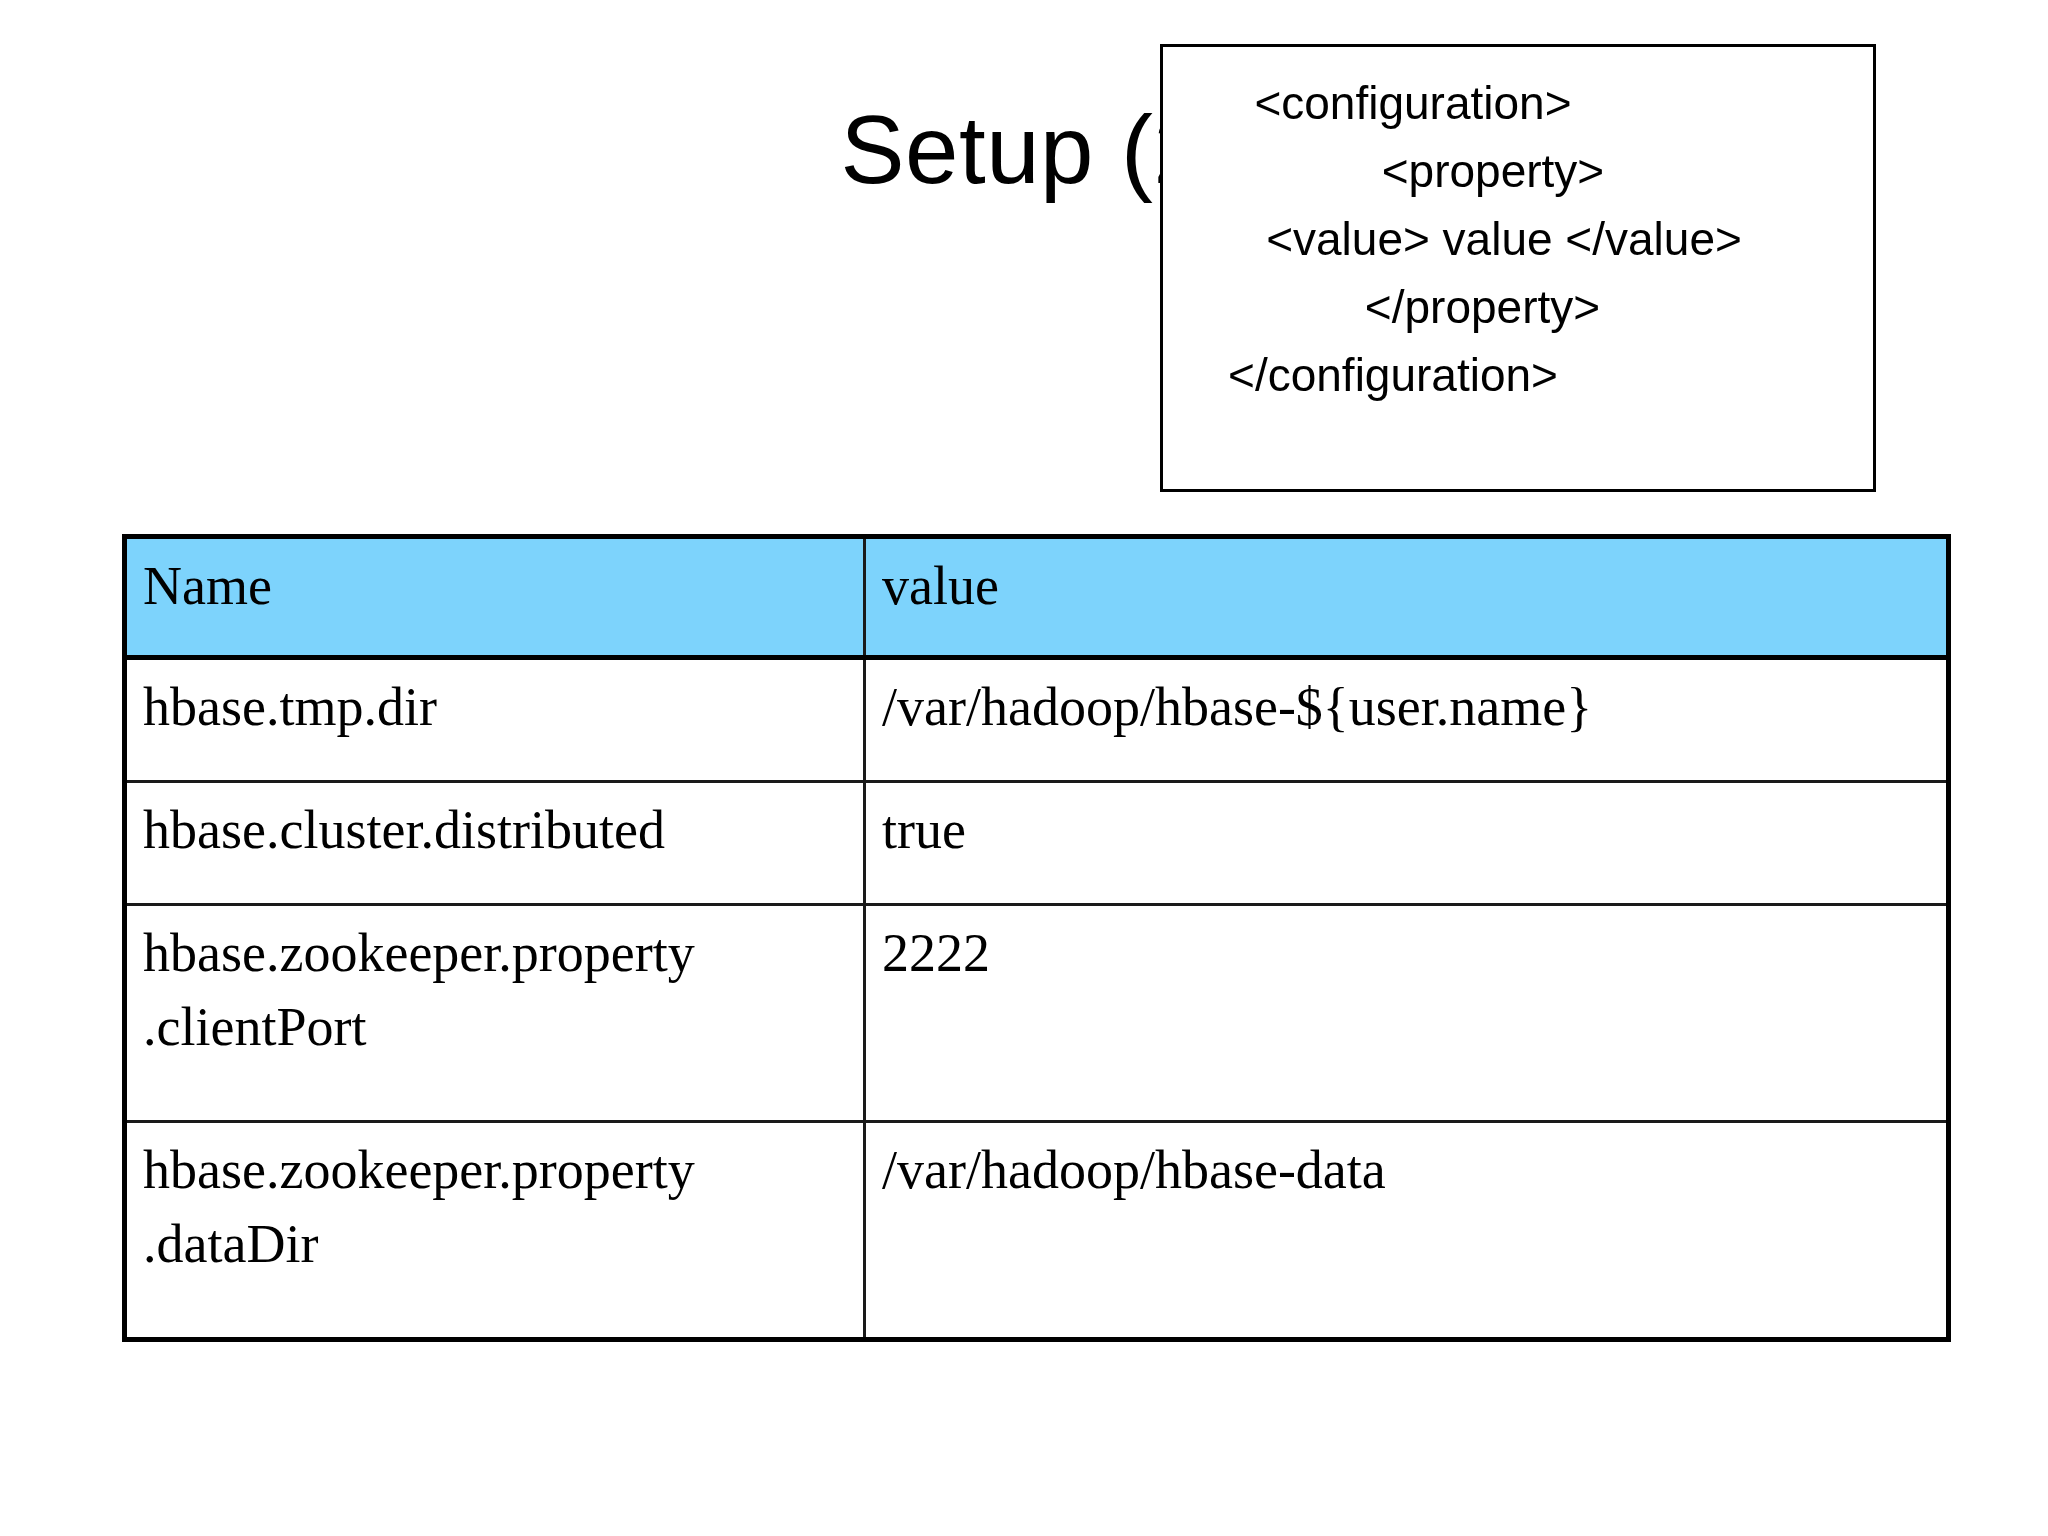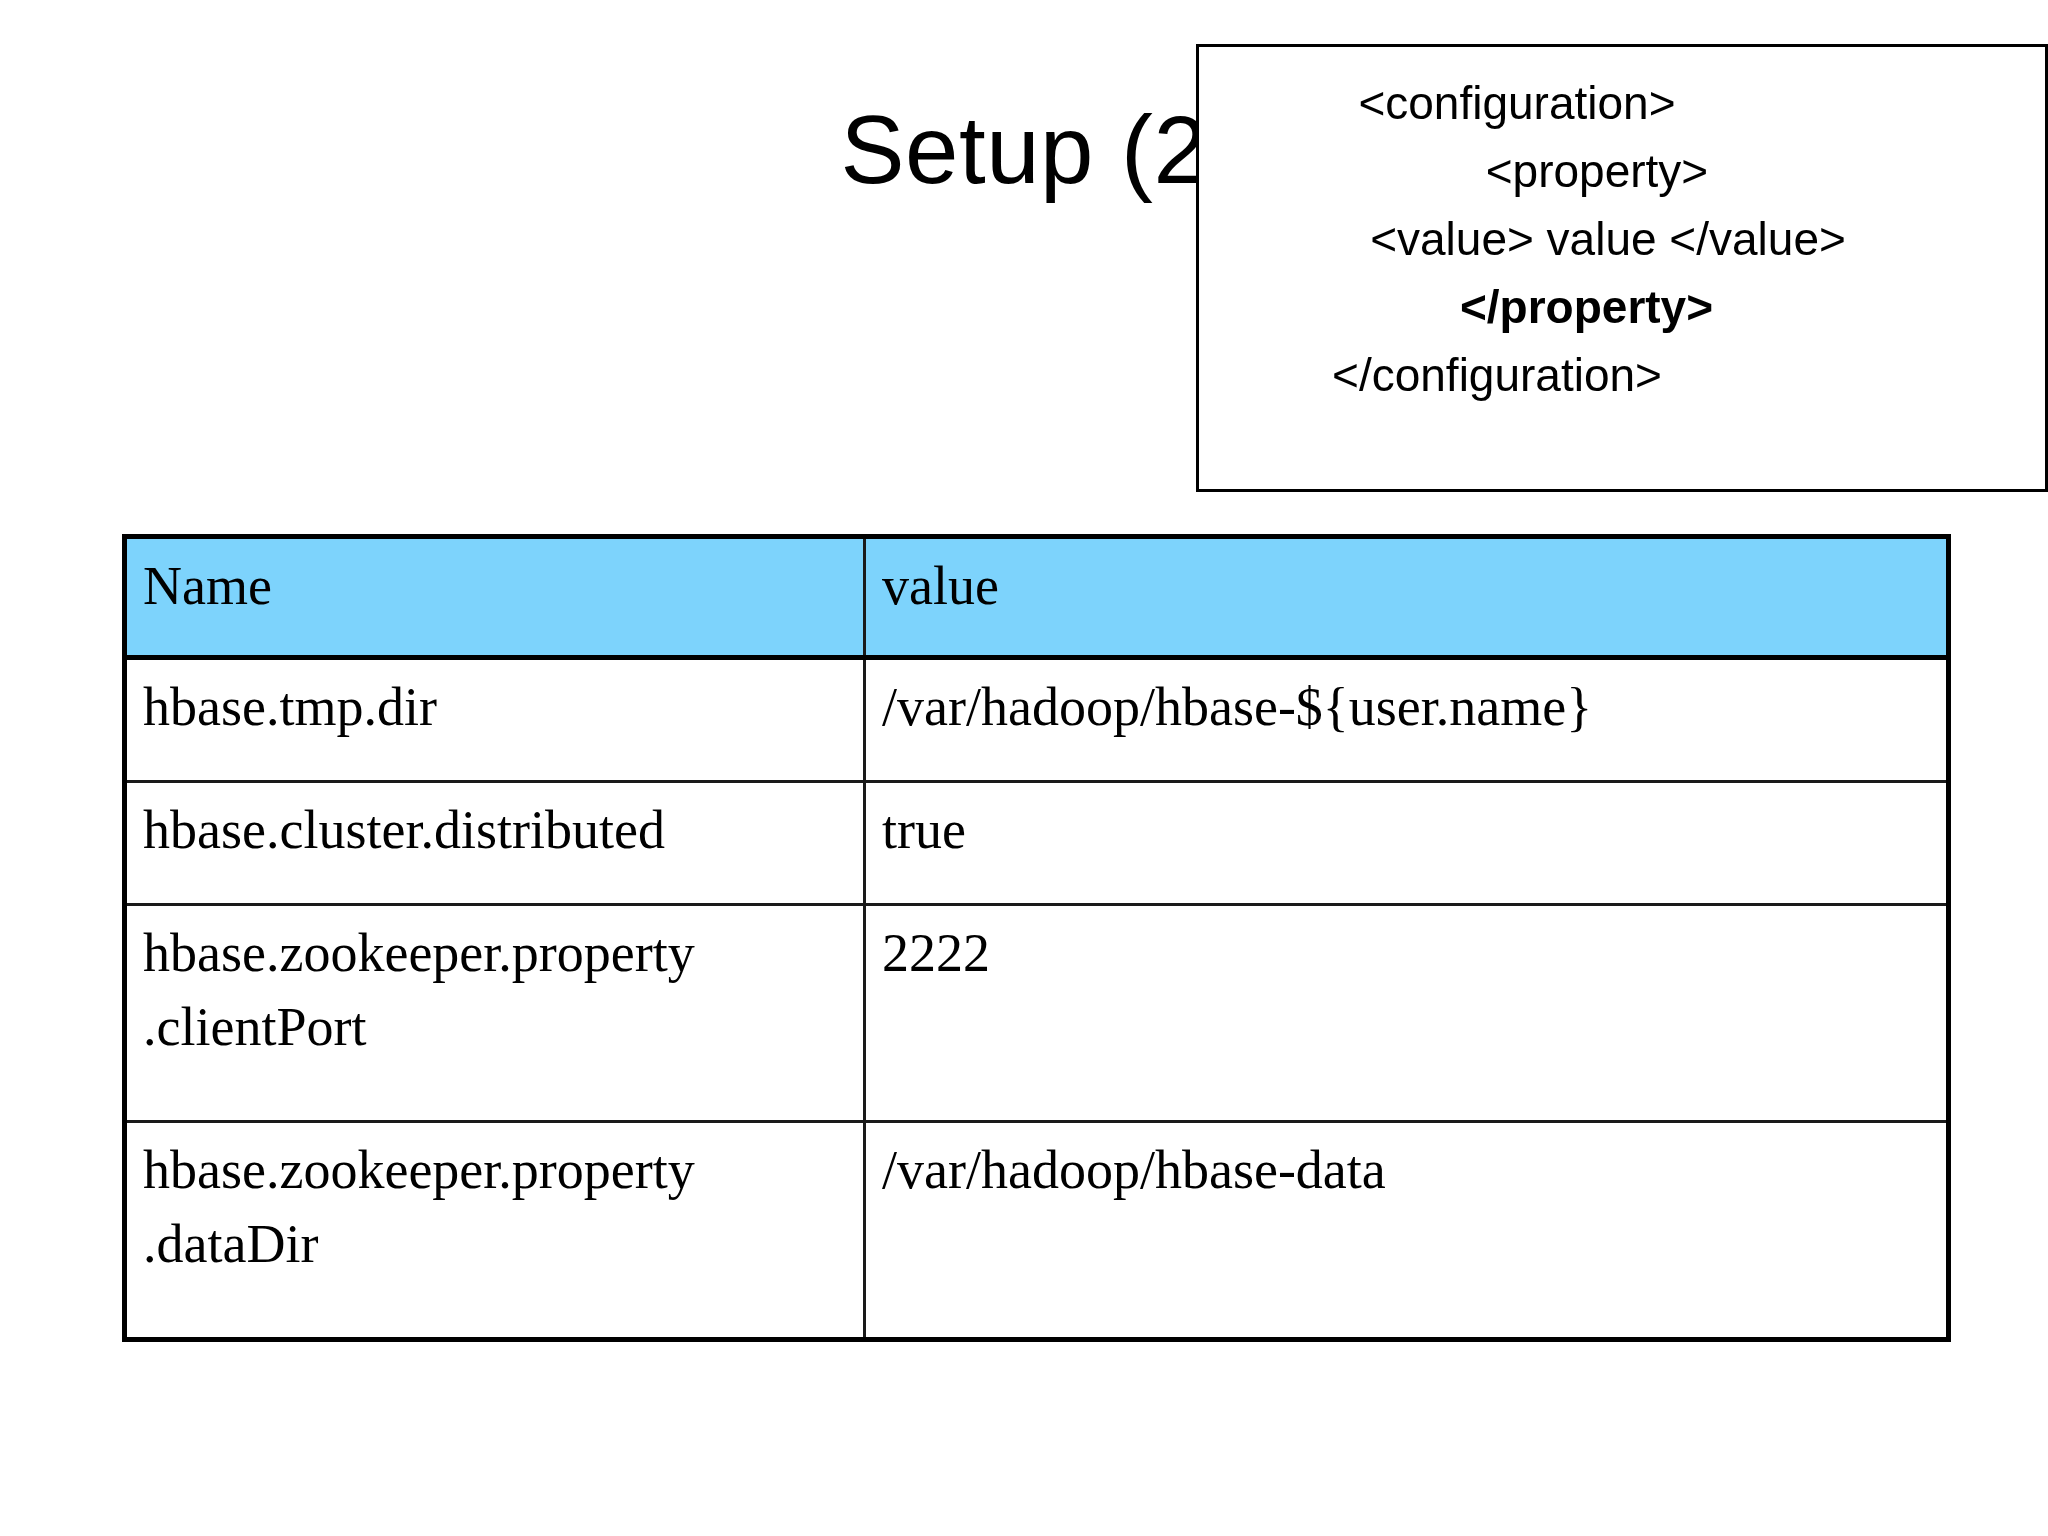--- a/index.html
+++ b/index.html
@@ -28,23 +28,23 @@
     line-height: 1.12;
     color: #000000;
     letter-spacing: 0.5px;
     white-space: nowrap;
     z-index: 1;
   }
 
   
   #xml-snippet-box {
     position: absolute;
-    left: 1196px;
+    left: 1160px;
     top: 44px;
-    width: 852px;
+    width: 716px;
     height: 448px;
     background: #ffffff;
     border: 3px solid #000000;
     box-sizing: border-box;
     z-index: 5;
     font-family: "Liberation Sans", "DejaVu Sans", sans-serif;
     font-size: 46px;
     line-height: 68px;
     color: #000000;
     padding-top: 22px;
@@ -53,21 +53,21 @@
   #xml-snippet-box .code-line {
     display: block;
     white-space: pre;
     text-align: center;
     font-family: "Liberation Sans", "DejaVu Sans", sans-serif;
   }
   .code-line.indent-0 { padding-right: 210px; }
   .code-line.indent-1 { padding-right: 50px; }
   .code-line.indent-2 { padding-right: 0px; }
   .code-line.indent-3 { padding-right: 28px; }
-  .code-line.indent-4 { padding-right: 71px; font-weight: bold; }
+  .code-line.indent-4 { padding-right: 71px; }
   .code-line.indent-5 { padding-right: 250px; }
 
   
   #properties-table {
     position: absolute;
     left: 122px;
     top: 534px;
     width: 1824px;
     border-collapse: collapse;
     table-layout: fixed;

